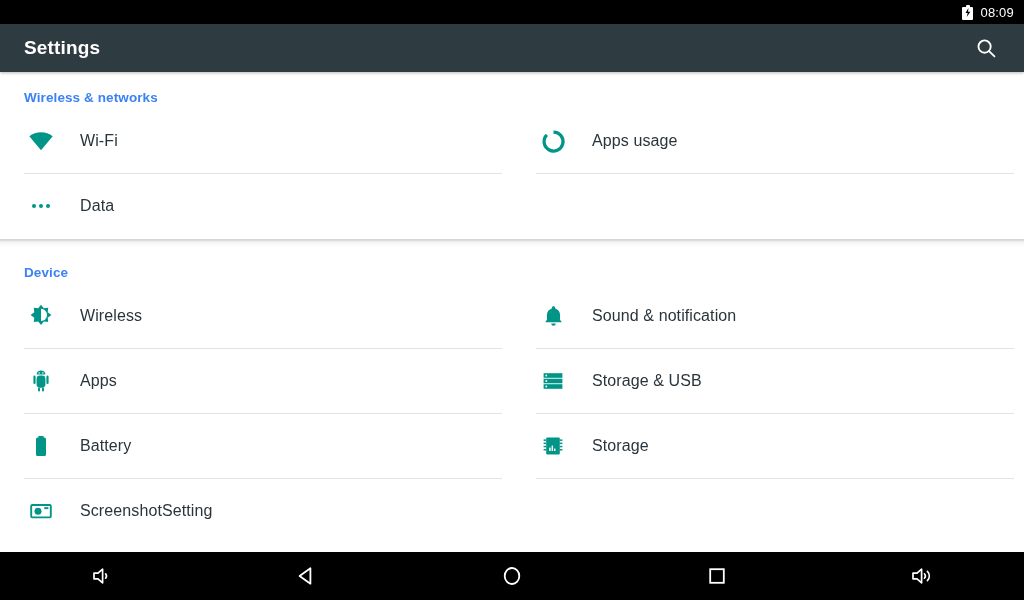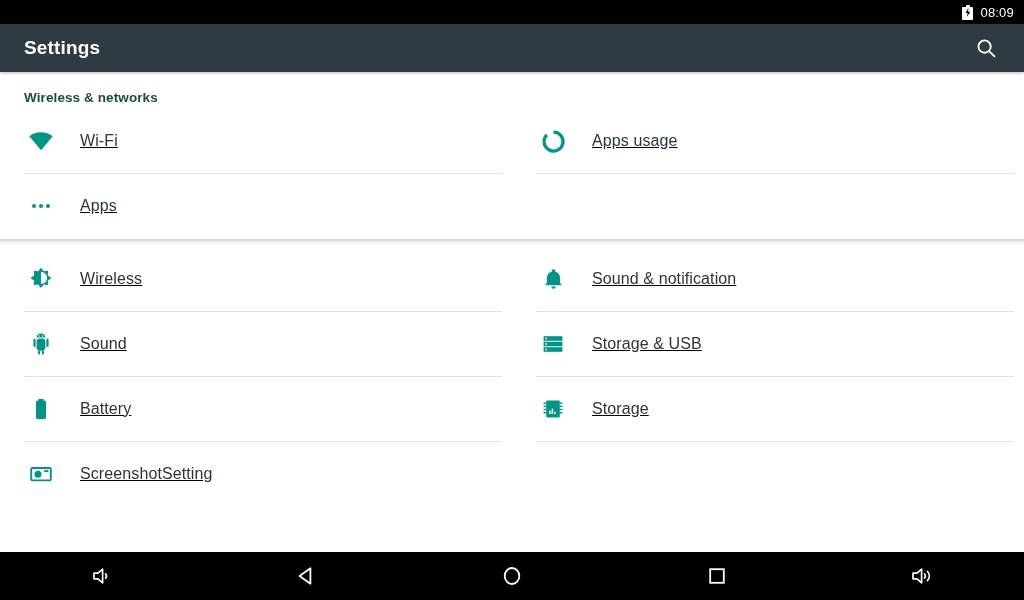--- a/index.html
+++ b/index.html
@@ -54,26 +54,26 @@
   
   .content { position:absolute; top:72px; left:0; right:0; bottom:48px; background:#fff; }
 
   .section { background:#fff; }
   .section-shadow {
     height:8px; width:100%;
     background:linear-gradient(to bottom, rgba(0,0,0,.16) 0, rgba(0,0,0,.045) 2px, rgba(0,0,0,0) 7px);
     border-top:1px solid #d6d6d6;
   }
   .section-title {
-    color:#14532d; font-size:13.5px; font-weight:bold;
+    color:#3b82f6; font-size:13.5px; font-weight:bold;
     padding:18px 0 4px 24px; letter-spacing:.1px;
   }
 
   .grid { display:flex; flex-wrap:wrap; }
-  .cellwrap { width:512px;text-decoration:underline; }
+  .cellwrap { width:512px; }
   .row {
     height:64px; display:flex; align-items:center;
     padding-left:24px;
   }
   .row .icon {
     width:34px; min-width:34px; height:34px;
     display:flex; align-items:center; justify-content:center;
     margin-right:22px;
   }
   .row .label {
@@ -148,39 +148,40 @@
 
         <div class="cellwrap nodiv">
           <div class="row">
             <span class="icon">
               <svg width="24" height="24" viewBox="0 0 24 24">
                 <circle cx="5" cy="12" r="2" fill="#009587"></circle>
                 <circle cx="12" cy="12" r="2" fill="#009587"></circle>
                 <circle cx="19" cy="12" r="2" fill="#009587"></circle>
               </svg>
             </span>
-            <span class="label">Apps</span>
+            <span class="label">Data</span>
           </div>
           <div class="divider"></div>
         </div>
 
         <div class="cellwrap empty">
           <div class="row">
               <span class="icon"></span>
               <span class="label"></span>
             </div>
           <div class="divider"></div>
         </div>
 
       </div>
     </div>
 
     <div class="section-shadow"></div>
 
     <div class="section">
+      <div class="section-title">Device</div>
       <div class="grid">
 
         <div class="cellwrap">
           <div class="row">
             <span class="icon">
               <svg width="26" height="26" viewBox="0 0 24 24">
                 <path d="M12 1.6 L14.6 4.9 L18.7 4.4 L18.2 8.5 L21.6 11 L18.2 13.5 L18.7 17.6 L14.6 17.1 L12 20.4 L9.4 17.1 L5.3 17.6 L5.8 13.5 L2.4 11 L5.8 8.5 L5.3 4.4 L9.4 4.9 Z" fill="#009587"></path>
                 <path d="M12 5.4 A5.6 5.6 0 0 1 12 16.6 Z" fill="#ffffff"></path>
               </svg>
             </span>
@@ -209,21 +210,21 @@
                 <path d="M7.6 5.4 C7.6 3 9.6 1.6 12 1.6 C14.4 1.6 16.4 3 16.4 5.4 Z" fill="#009587"></path>
                 <circle cx="10.1" cy="3.9" r=".75" fill="#ffffff"></circle>
                 <circle cx="13.9" cy="3.9" r=".75" fill="#ffffff"></circle>
                 <rect x="7.6" y="6.5" width="8.8" height="12.2" rx="3.4" fill="#009587"></rect>
                 <rect x="4.4" y="6.6" width="2.2" height="8.4" rx="1.1" fill="#009587"></rect>
                 <rect x="17.4" y="6.6" width="2.2" height="8.4" rx="1.1" fill="#009587"></rect>
                 <rect x="9" y="18.4" width="2" height="4.2" rx="1" fill="#009587"></rect>
                 <rect x="13" y="18.4" width="2" height="4.2" rx="1" fill="#009587"></rect>
               </svg>
             </span>
-            <span class="label">Sound</span>
+            <span class="label">Apps</span>
           </div>
           <div class="divider"></div>
         </div>
 
         <div class="cellwrap">
           <div class="row">
             <span class="icon">
               <svg width="24" height="24" viewBox="0 0 24 24">
                 <rect x="2.6" y="4.2" width="18.8" height="4.6" fill="#009587"></rect>
                 <rect x="2.6" y="9.7" width="18.8" height="4.6" fill="#009587"></rect>

